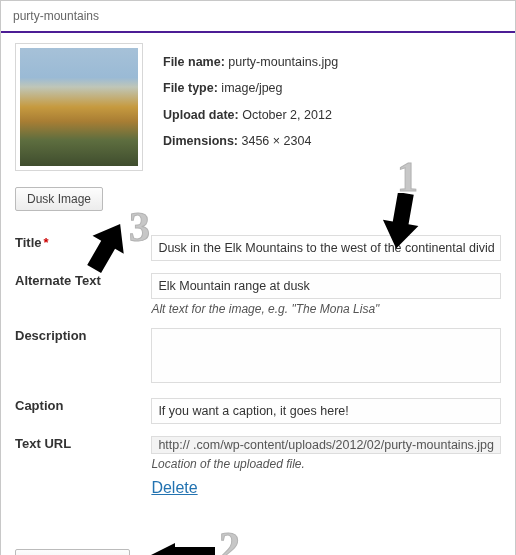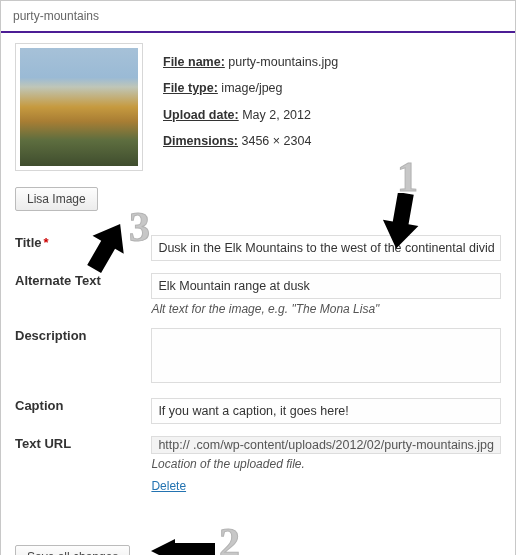--- a/index.html
+++ b/index.html
@@ -54,21 +54,21 @@
       #3f4d2e 100%
     );
   }
   .meta {
     margin-left: 20px;
     padding-top: 6px;
     font-size: 12.5px;
     line-height: 2.1;
     color: #333;
   }
-  .meta b { font-weight: bold; text-decoration: underline; }
+  .meta b { font-weight: bold; }
   .edit-btn-wrap { margin-top: 16px; }
   .btn {
     display: inline-block;
     background: linear-gradient(#fdfdfd, #ececec);
     border: 1px solid #bbb;
     border-radius: 2px;
     color: #444;
     font-size: 12px;
     padding: 4px 11px;
     cursor: pointer;
@@ -120,21 +120,21 @@
     border: 1px solid #ddd;
     color: #555;
     font-size: 12.5px;
     padding: 1px 6px;
     overflow: hidden;
     white-space: nowrap;
   }
   .del-link {
     color: #2373b1;
     text-decoration: underline;
-    font-size: 12px;
+    font-size: 16px;
     display: inline-block;
     margin-top: 8px;
     cursor: pointer;
   }
   .file-row td { padding-top: 18px; }
   .save-wrap {
     padding: 18px 0 0 14px;
   }
   
   .num {
@@ -162,27 +162,27 @@
 
   <div class="content">
 
     <div class="head-row">
       <div class="thumb">
         <div class="thumb-img"></div>
       </div>
       <div class="meta">
         <div><b>File name:</b> <span>purty-mountains.jpg</span></div>
         <div><b>File type:</b> <span>image/jpeg</span></div>
-        <div><b>Upload date:</b> <span>May 2, 2012</span></div>
+        <div><b>Upload date:</b> <span>October 2, 2012</span></div>
         <div><b>Dimensions:</b> <span>3456 × 2304</span></div>
       </div>
     </div>
 
     <div class="edit-btn-wrap">
-      <button class="btn">Lisa Image</button>
+      <button class="btn">Dusk Image</button>
     </div>
 
     <table class="fields">
       <tbody>
           <tr>
         <td class="lbl"><span>Title</span><span class="req">*</span></td>
         <td class="fld"><input type="text" value="Dusk in the Elk Mountains to the west of the continental divide" style=""></td>
       </tr>
       <tr>
         <td class="lbl"><span>Alternate Text</span></td>

